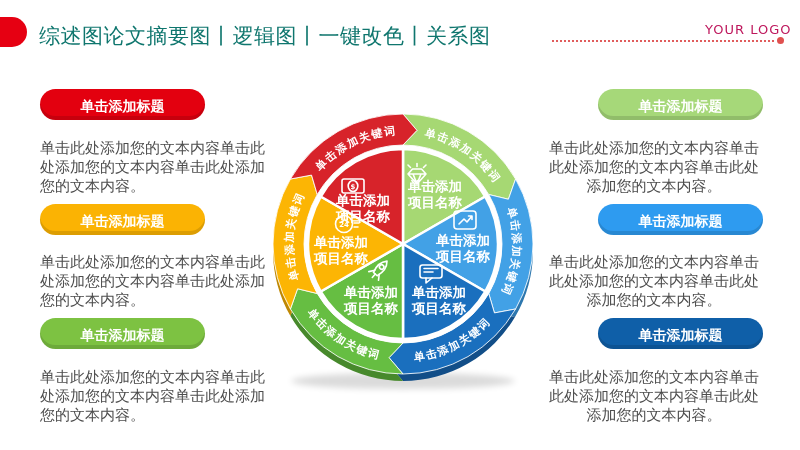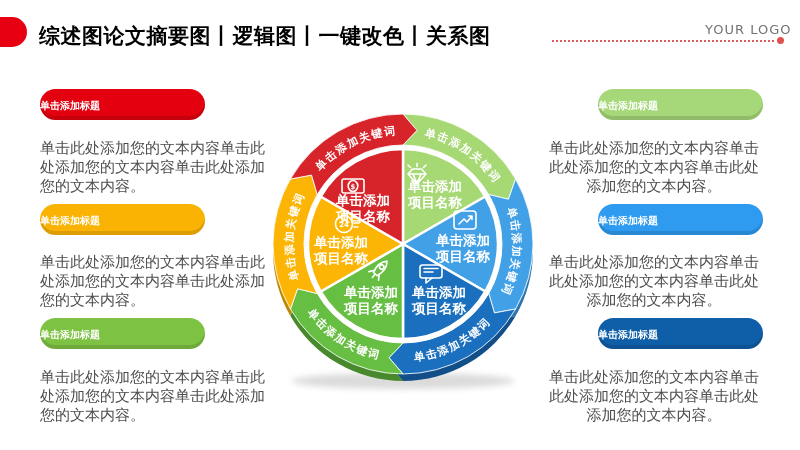--- a/index.html
+++ b/index.html
@@ -8,41 +8,41 @@
     background:#ffffff;
     font-family:"DejaVu Sans","Liberation Sans",sans-serif;
   }
   
   .header-tab{
     position:absolute;left:0;top:17px;width:27px;height:30px;
     background:#E60012;border-radius:0 15px 15px 0;
   }
   .header-title{
     position:absolute;left:39px;top:22px;
-    font-size:21px;font-weight:700;color:#000000;letter-spacing:.5px;
+    font-size:21px;font-weight:400;color:#0f766e;letter-spacing:.5px;
     white-space:nowrap;
     text-align:right;
   }
   .header-dotted{
     position:absolute;left:552px;top:40px;width:222px;height:0;
     border-top:2px dotted #E05C5C;
   }
   .header-dot{
     position:absolute;left:777px;top:37px;width:7px;height:7px;
     border-radius:50%;background:#E0504F;
   }
   .header-logo{
     position:absolute;left:705px;top:22px;
-    font-size:13px;color:#737373;letter-spacing:1px;white-space:nowrap;
+    font-size:13px;color:#be185d;letter-spacing:1px;white-space:nowrap;
   }
   
   .pill{
     position:absolute;width:165px;height:31px;border-radius:17px;
-    color:#fff;font-size:10px;font-weight:bold;
-    line-height:34px;
+    color:#fff;font-size:14px;font-weight:bold;
+    text-align:center;line-height:34px;
     box-shadow:inset 0 -4px 0 rgba(0,0,0,.12);
     cursor:pointer;white-space:nowrap;
   }
   .body-text{
     position:absolute;font-size:15px;line-height:19px;color:#4D4D4D;
   }
   .left-pill{left:40px;}
   .right-pill{left:598px;}
   .left-body{left:40px;width:232px;text-align:left;}
   .right-body{left:546px;width:216px;text-align:center;}

